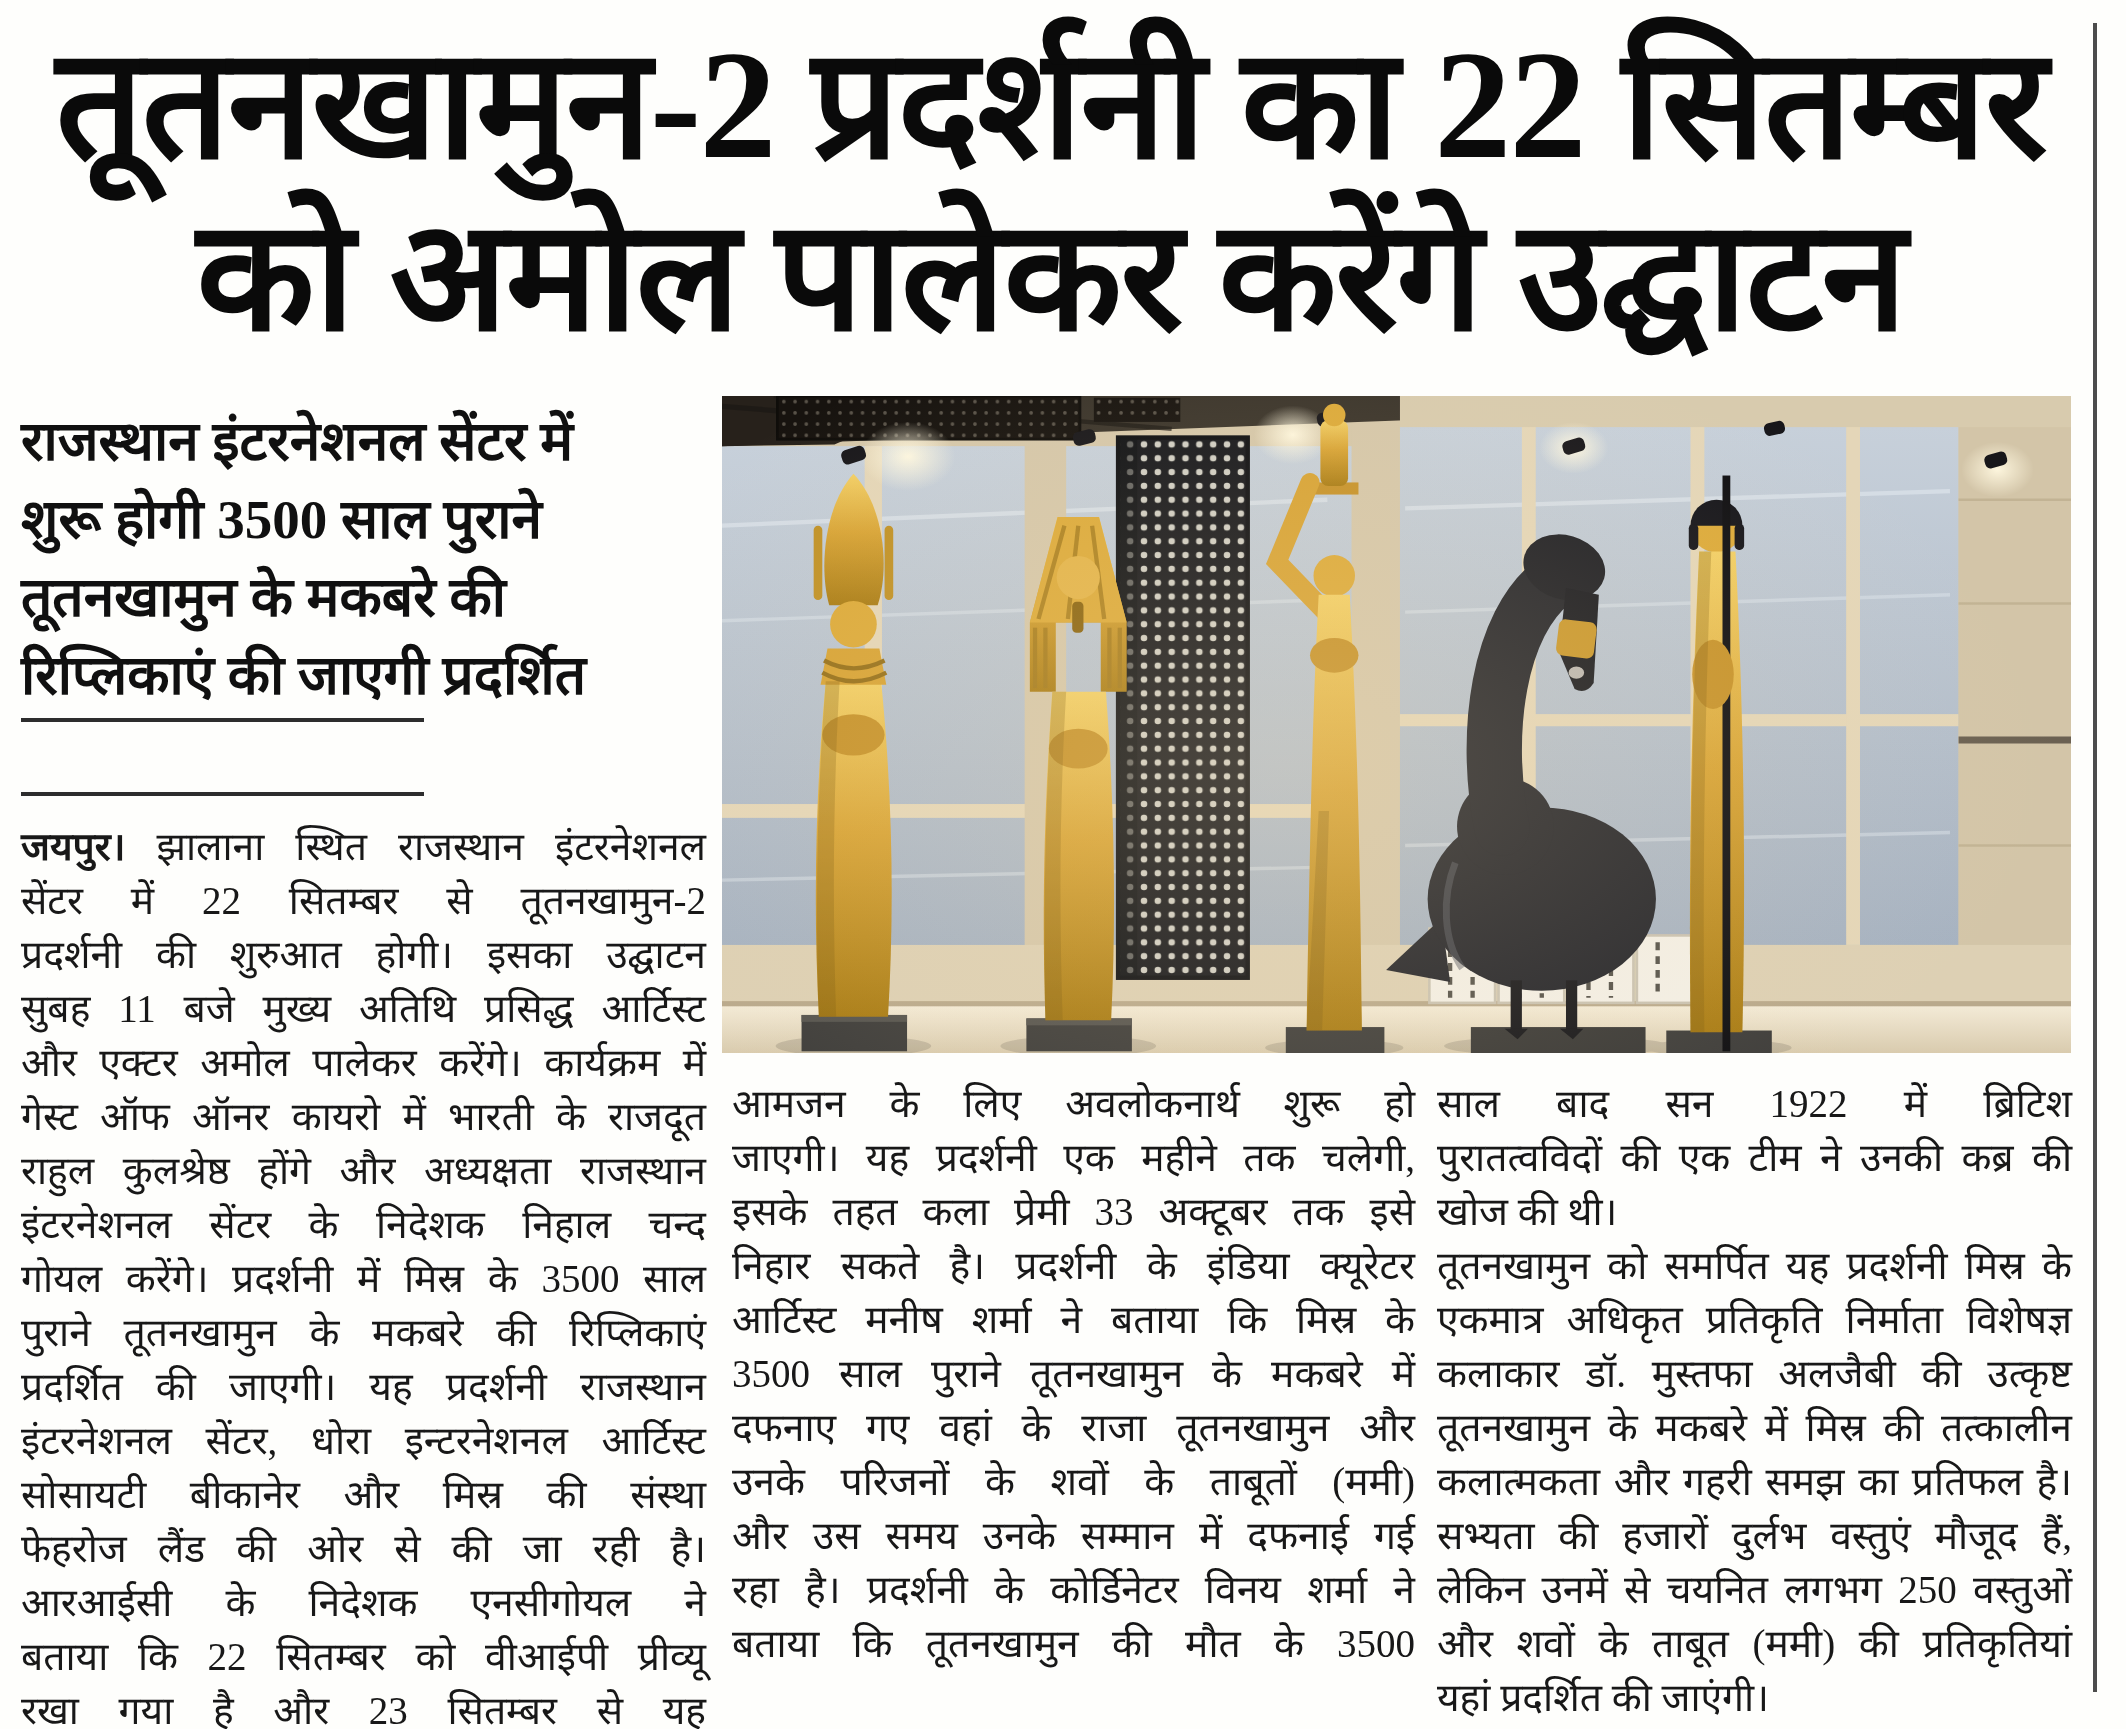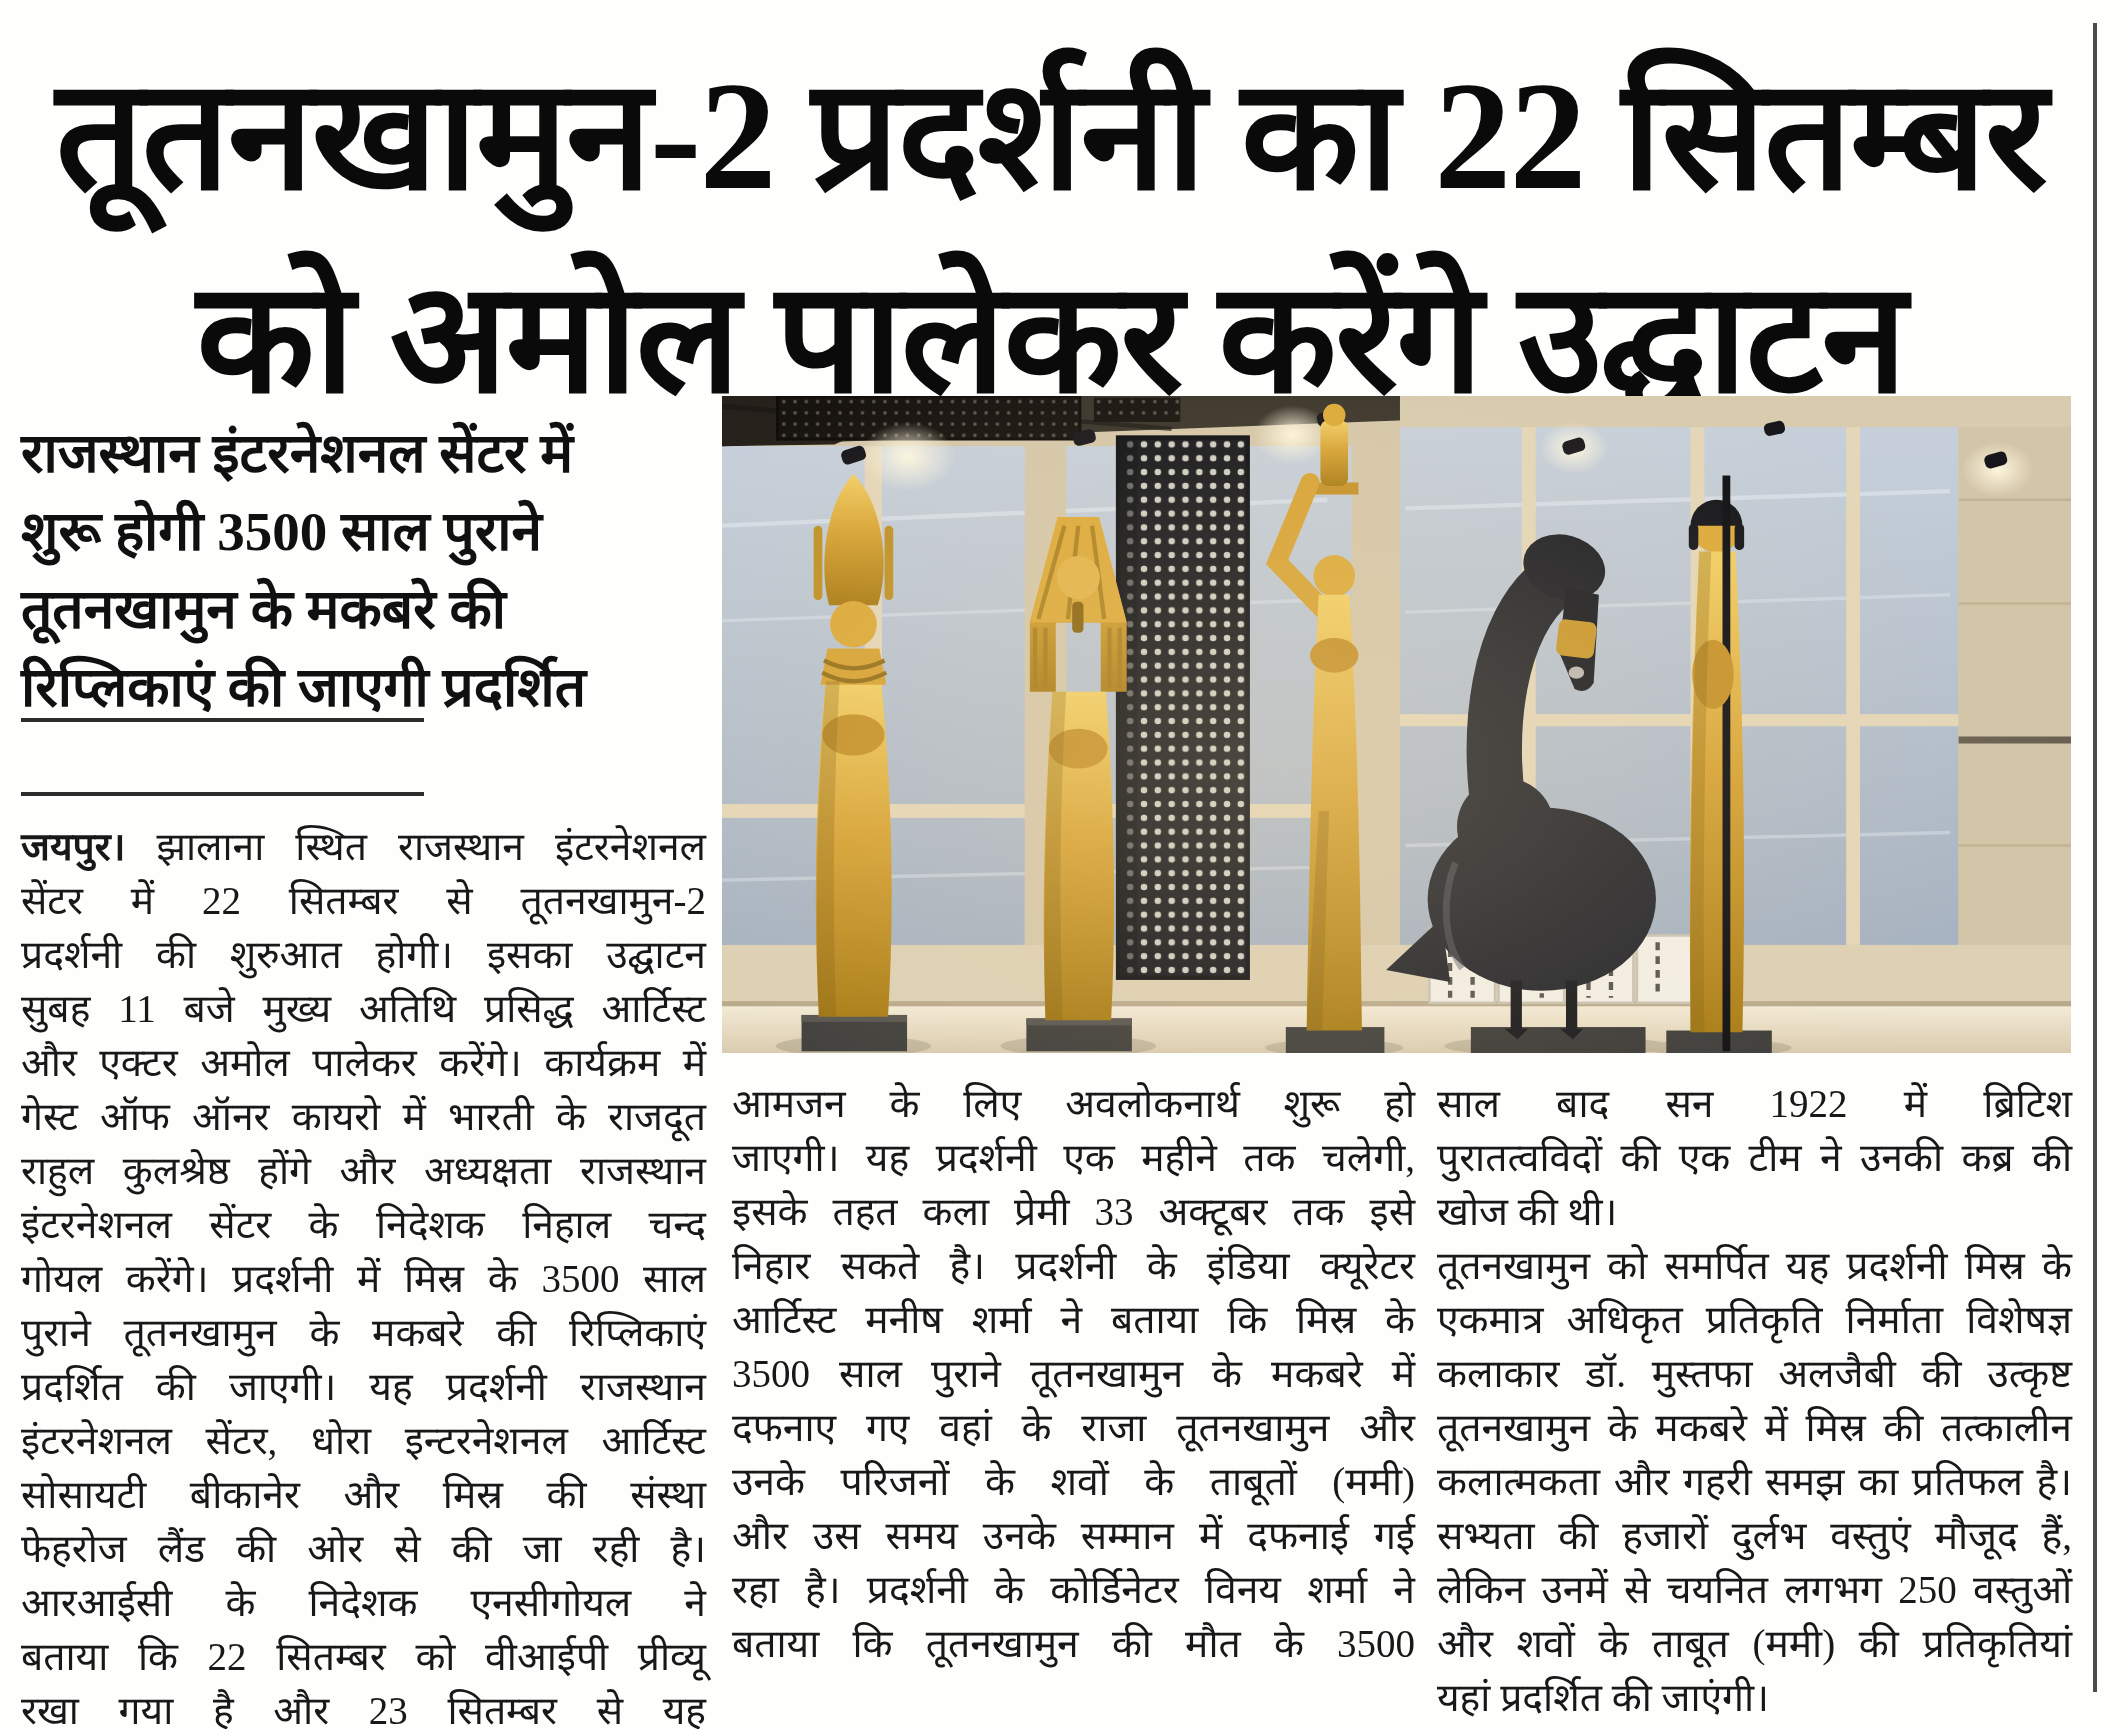--- a/index.html
+++ b/index.html
@@ -2,25 +2,25 @@
 <html lang="hi" style="font-size:14px"><head>
 <meta charset="utf-8">
 <style>
   html,body{margin:0;padding:0;background:#ffffff;}
   #page{position:relative;width:2126px;height:1729px;background:#fefefc;overflow:hidden;
         font-family:"Liberation Serif","DejaVu Serif",serif;color:#141414;}
 
   
   #headline{position:absolute;left:17.3px;top:19px;width:2067px;text-align:center;
             font-weight:bold;color:#0a0a0a;letter-spacing:-1.7px;}
-  .headline-line{font-size:154px;line-height:1.12;white-space:nowrap;margin-top:31px;}
+  .headline-line{font-size:154px;line-height:1.12;white-space:nowrap;}
 
   
   #subheadline{position:absolute;left:21px;top:403px;width:425px;font-weight:bold;
-               color:#101010;margin-top:12px;}
+               color:#101010;}
   .sub-line{font-size:55px;line-height:78px;white-space:nowrap;}
 
   .h-rule{position:absolute;left:21px;width:403px;height:4.3px;background:#2d2d2d;}
   #rule-1{top:718px;}
   #rule-2{top:792px;}
 
   
   #v-rule{position:absolute;left:2093px;top:22.5px;width:3.5px;height:1669px;background:#4c4c4c;}
 
   

